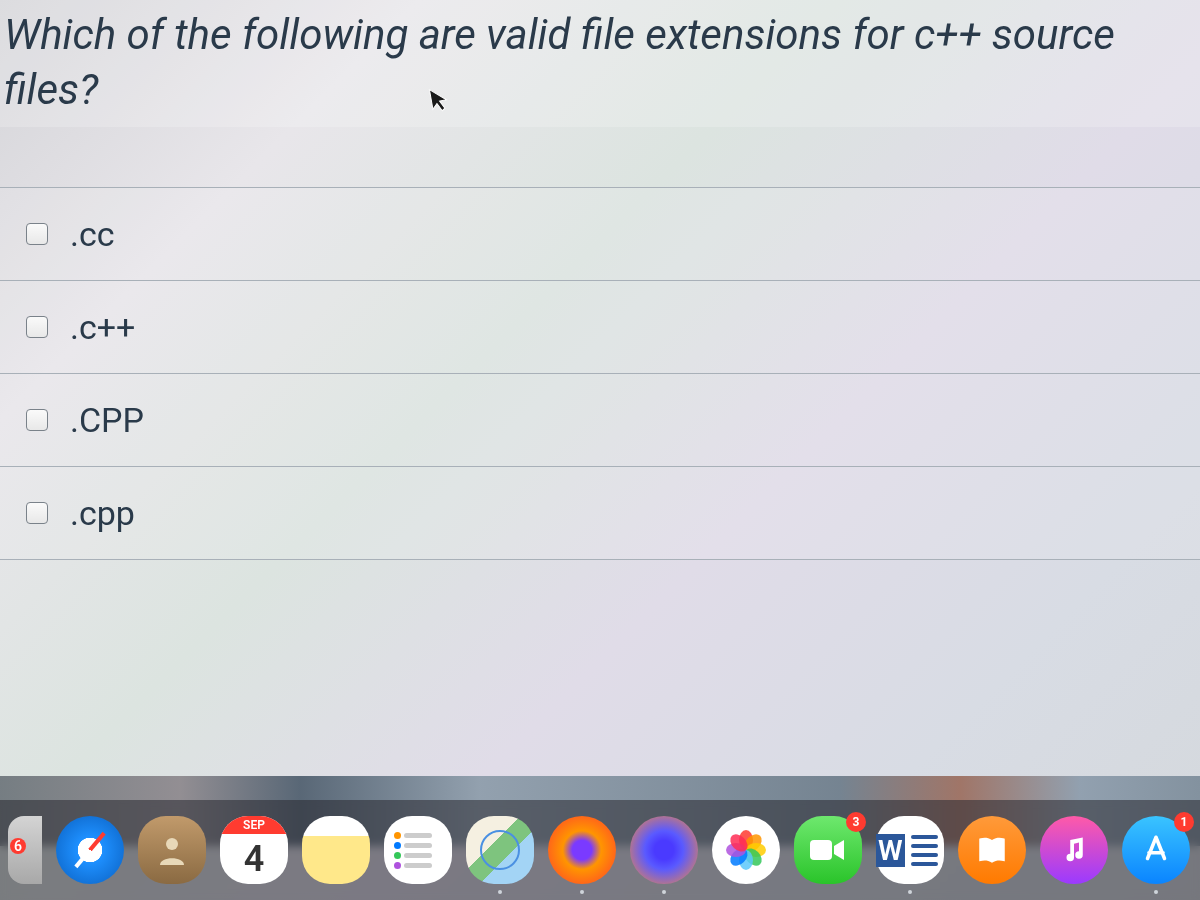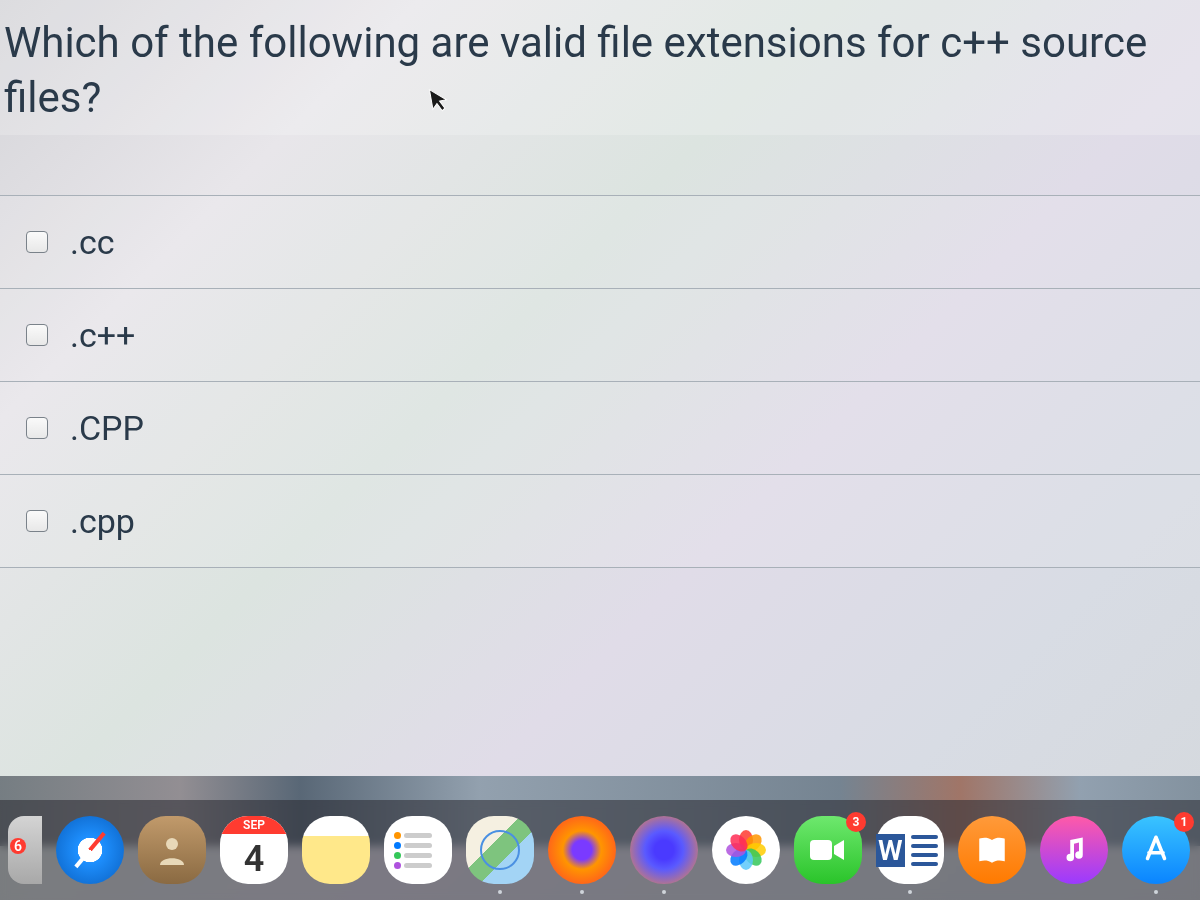--- a/index.html
+++ b/index.html
@@ -5,22 +5,23 @@
     * { margin: 0; padding: 0; box-sizing: border-box; }
     body {
       width: 1200px;
       height: 900px;
       font-family: -apple-system, BlinkMacSystemFont, "Segoe UI", Roboto, Helvetica, Arial, sans-serif;
       background: linear-gradient(135deg, #d4d4d8 0%, #e8e6ea 20%, #dce4e0 40%, #e0dce8 60%, #d8dce4 80%, #d4d8dc 100%);
       overflow: hidden;
       position: relative;
     }
     .question-area {
-      padding: 16px 10px 0 0;
+      padding: 8px 10px 0 0;
       background: rgba(255,255,255,0.2);
+      font-style: italic;
     }
     .question-text {
       font-size: 42px;
       color: #2a3a4a;
       font-weight: 400;
       line-height: 1.3;
       padding: 0 0 10px 4px;
     }
     .cursor {
       position: absolute;

